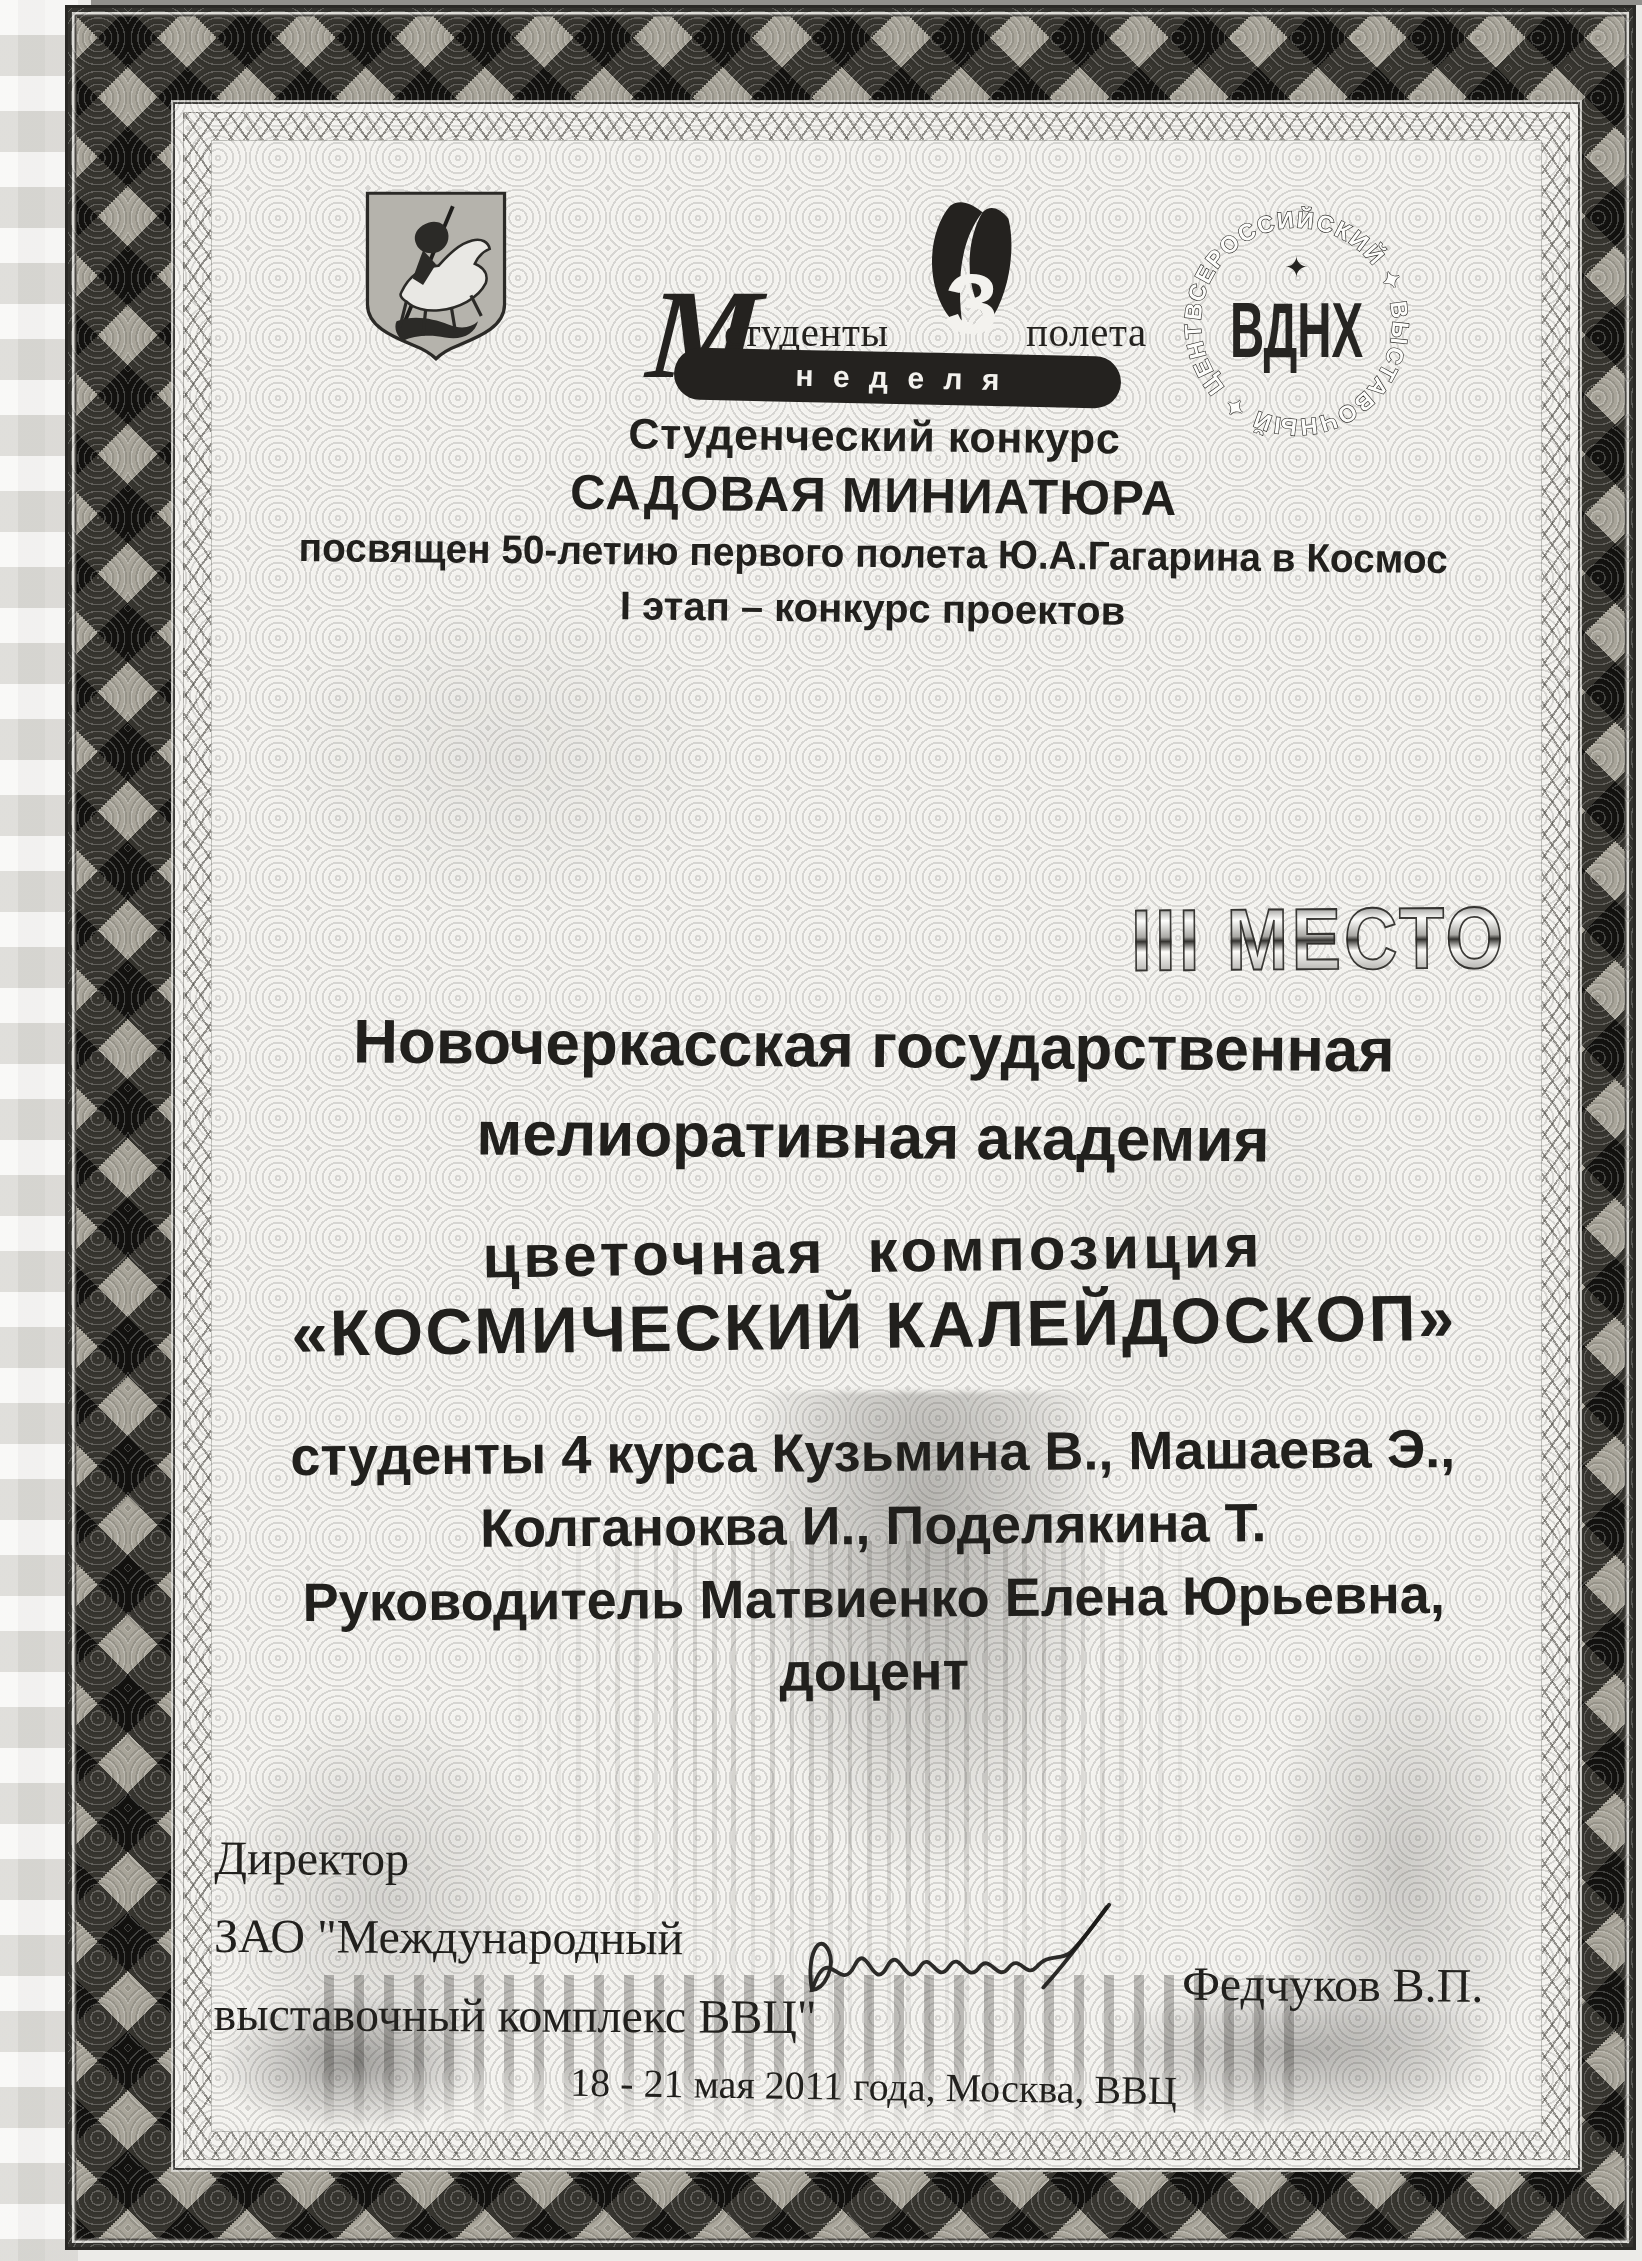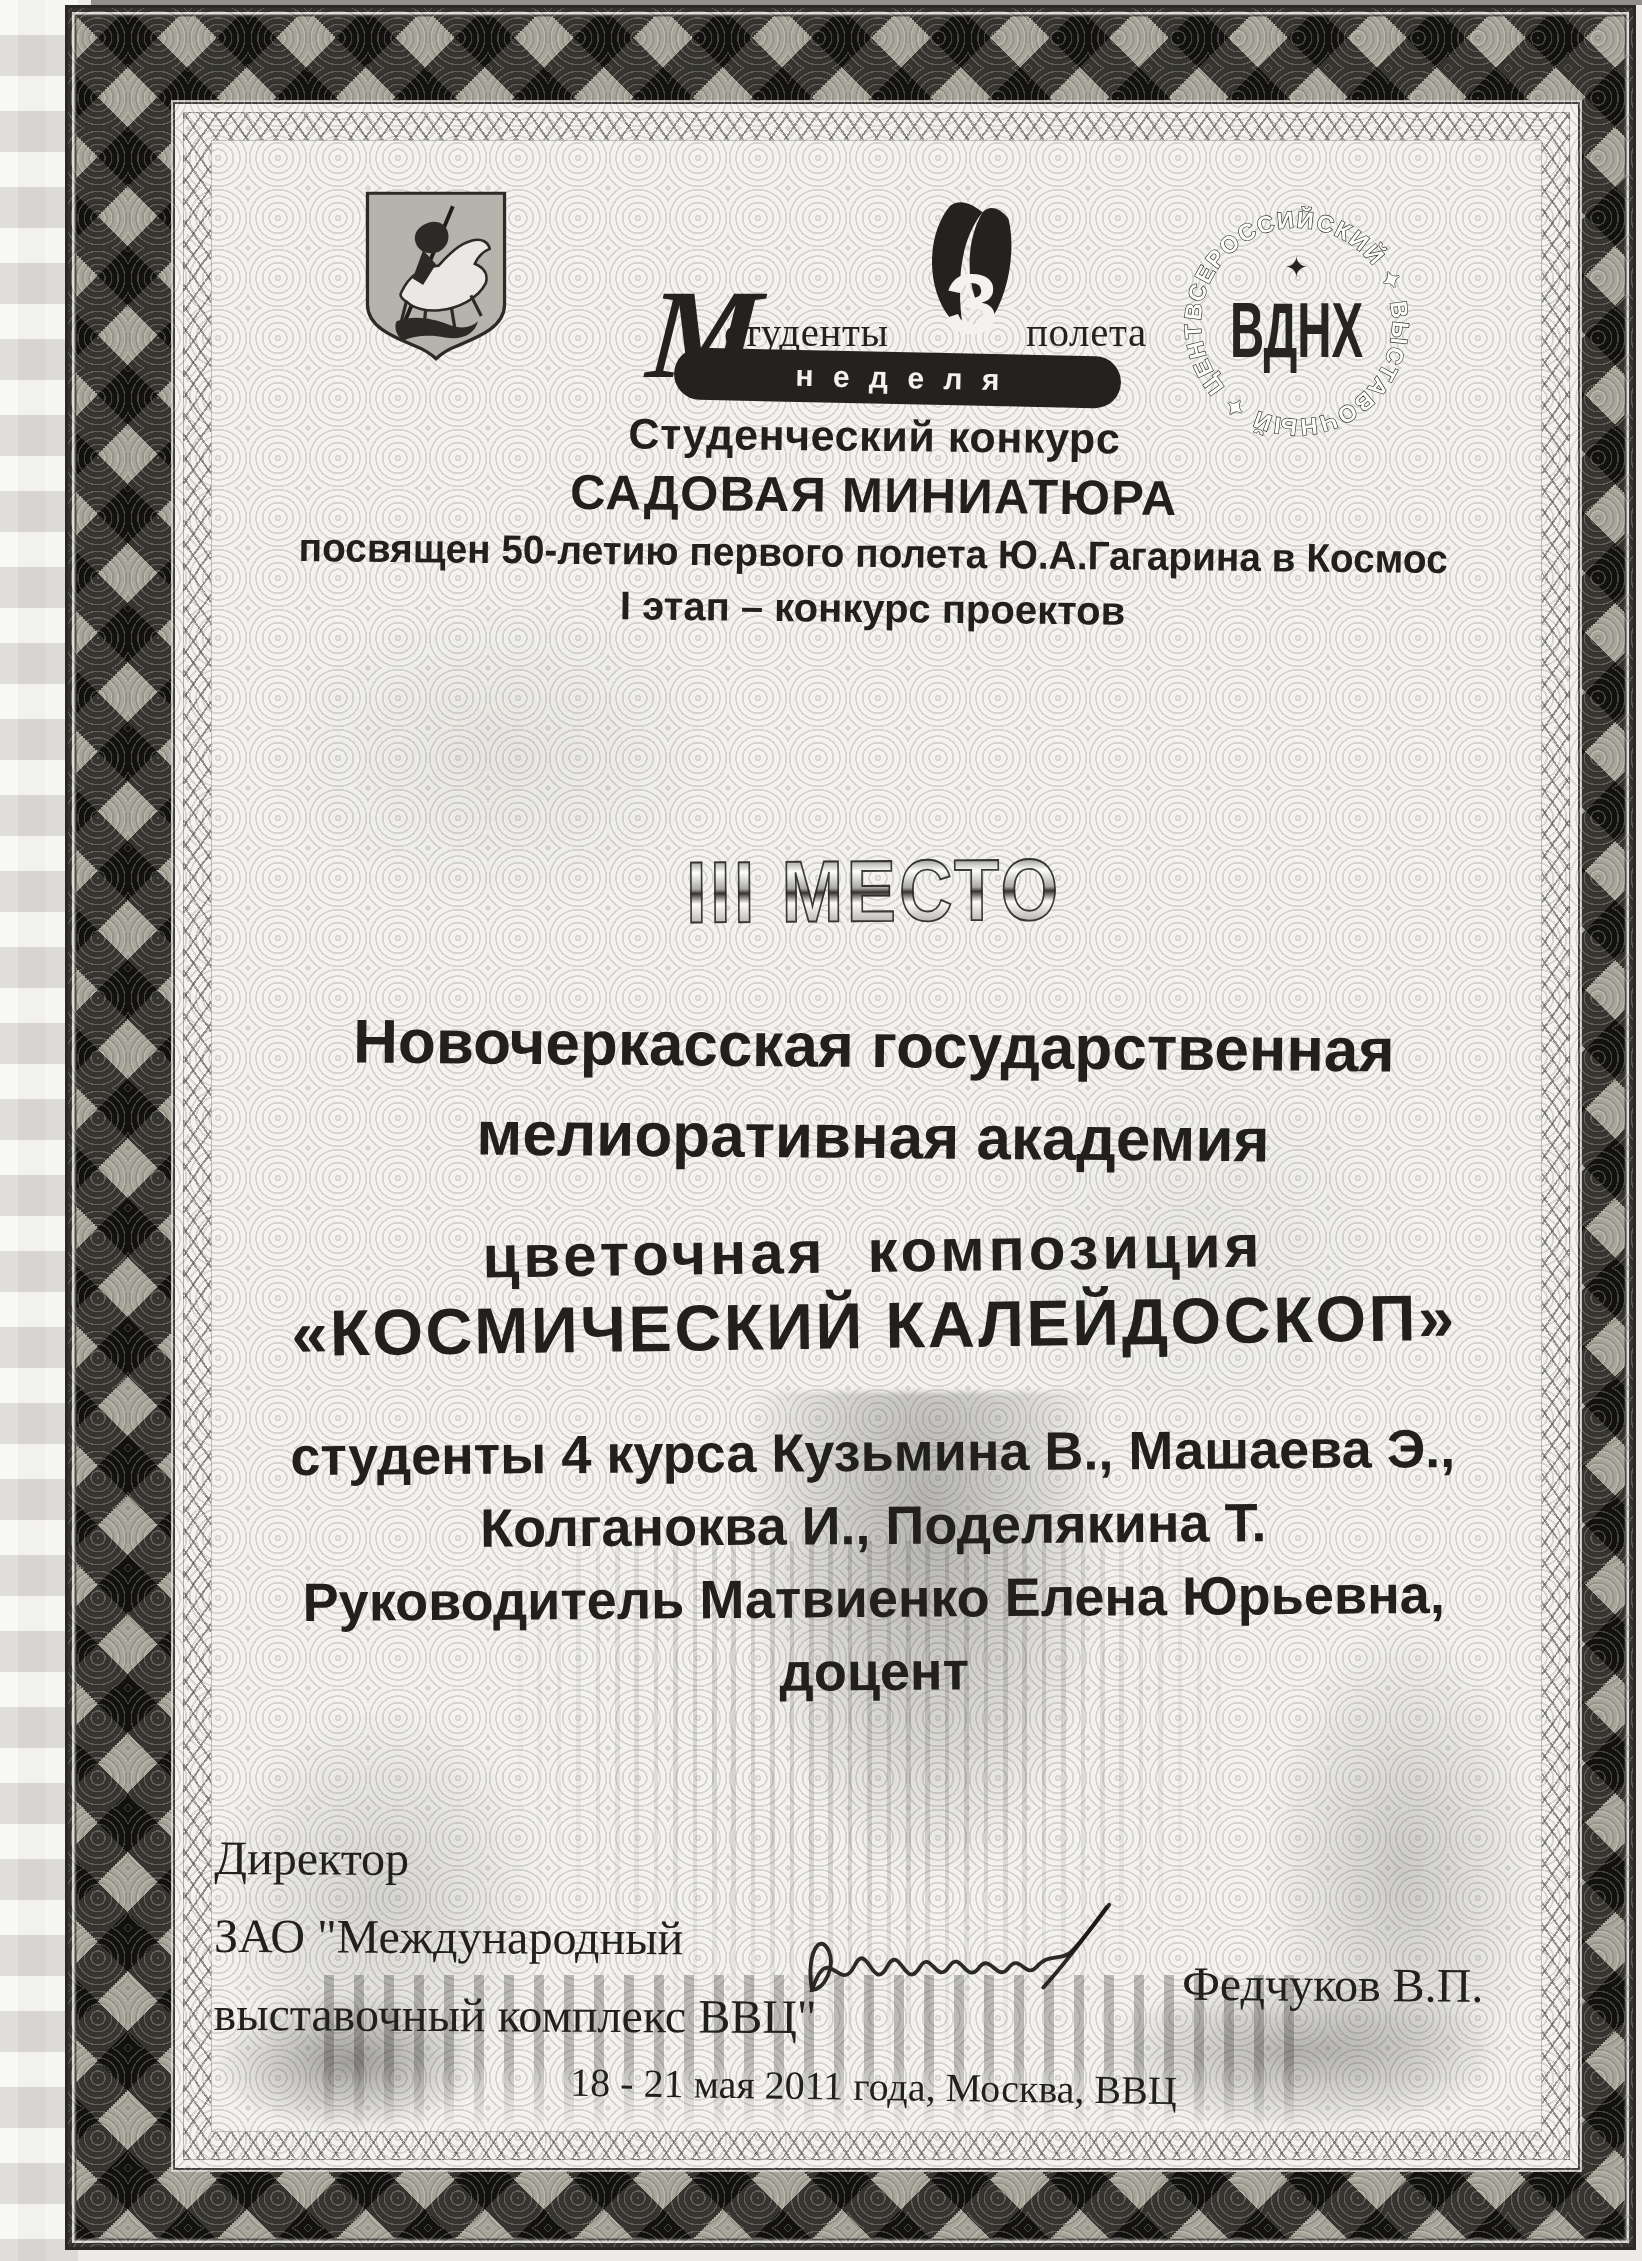--- a/index.html
+++ b/index.html
@@ -85,21 +85,21 @@
   .contest-l2{font:700 49px/62px "Liberation Sans",sans-serif;letter-spacing:1.3px;}
   .contest-l3{font:700 40px/54px "Liberation Sans",sans-serif;transform:scaleX(.97);}
   .contest-l4{font:700 40px/56px "Liberation Sans",sans-serif;}
 
   .title-block{top:627px;}
   .chrome-big{display:inline-block;transform:scaleX(.78);
     font:700 272px/1 "Liberation Sans",sans-serif;letter-spacing:6.5px;
     background:linear-gradient(180deg,#232220 0%,#6f6e6a 10%,#efeeea 26%,#fbfaf7 38%,#555450 49%,#2a2927 52%,#f5f4f1 60%,#dcdbd7 72%,#8d8c88 86%,#2f2e2b 100%);
     -webkit-background-clip:text;background-clip:text;color:transparent;
     -webkit-text-stroke:1.9px rgba(35,34,31,.9);}
-  .place-block{top:847px;}
+  .place-block{top:895px;text-align:right;}
   .chrome-small{display:inline-block;transform:scaleX(.85) rotate(-.4deg);
     font:700 87px/1 "Liberation Sans",sans-serif;letter-spacing:3.9px;
     background:linear-gradient(180deg,#343330 0%,#fefefc 28%,#a9a8a4 47%,#343330 52%,#fdfcf9 64%,#8b8a86 100%);
     -webkit-background-clip:text;background-clip:text;color:transparent;
     -webkit-text-stroke:1.9px rgba(40,39,36,.9);}
 
   .recipient-block{top:1000px;transform:rotate(.5deg);
     font:700 62px/91px "Liberation Sans",sans-serif;}
   .work-block{top:1216px;transform:rotate(-.8deg);}
   .work-type{font:700 60px/71px "Liberation Sans",sans-serif;letter-spacing:3.9px;white-space:pre;}

